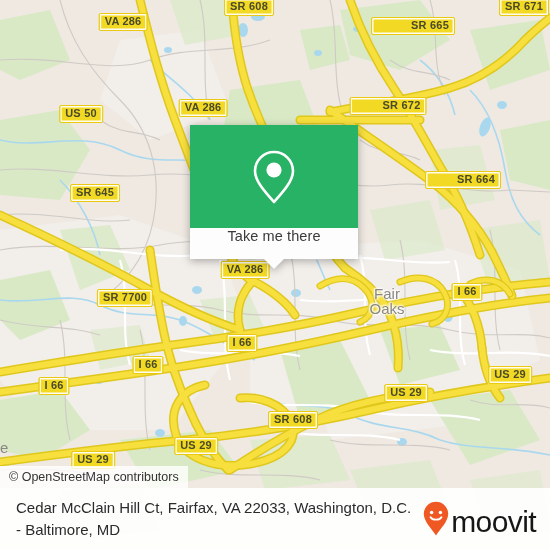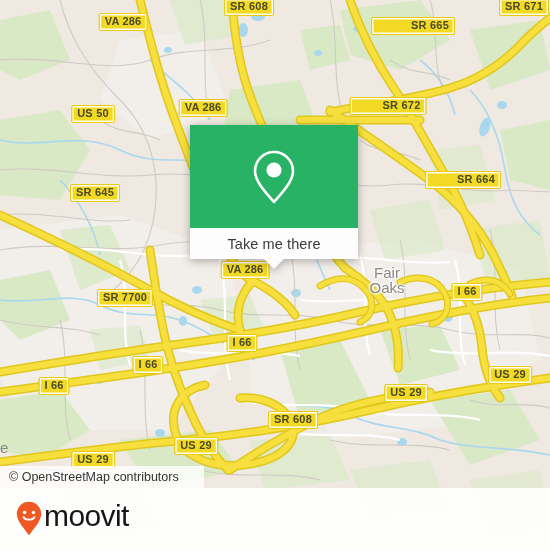--- a/index.html
+++ b/index.html
@@ -53,20 +53,21 @@
   .place-label {
     position: absolute;
     transform: translate(-50%, -50%);
     font-size: 15px;
     color: #8a8782;
     text-align: center;
     line-height: 15px;
     white-space: pre-line;
     font-family: "Liberation Sans", sans-serif;
     text-shadow: 0 0 2px #fff, 0 0 3px #fff, 1px 1px 2px #fff, -1px -1px 2px #fff;
+    margin-top: 21px;
   }
   .edge-label {
     position: absolute;
     font-size: 15px;
     color: #8a8782;
     font-family: "Liberation Sans", sans-serif;
   }
 
   
   .popup {
@@ -80,21 +81,20 @@
     height: 103px;
     background: #27b265;
     display: flex;
     align-items: center;
     justify-content: center;
   }
   .popup-bottom {
     height: 31px;
     background: #fdfdfd;
     display: flex;
-    align-items: center;
     justify-content: center;
     position: relative;
   }
   .popup-label {
     font-size: 14.5px;
     color: #3a3a3a;
     letter-spacing: 0.1px;
     font-family: "Liberation Sans", sans-serif;
   }
   .popup-tail {
@@ -107,21 +107,21 @@
     border-right: 11px solid transparent;
     border-top: 11px solid #fdfdfd;
   }
 
   
   .attribution {
     position: absolute;
     left: 0;
     top: 466px;
     height: 22px;
-    padding: 0 25px 0 9px;
+    padding: 0 9px 0 9px;
     display: flex;
     align-items: center;
     background: rgba(255,255,255,0.80);
     font-size: 12.5px;
     color: #333333;
     font-family: "Liberation Sans", sans-serif;
     white-space: nowrap;
   }
 
   
@@ -142,21 +142,21 @@
     flex: 1 1 auto;
     font-size: 15px;
     line-height: 22px;
     color: #2b2b2b;
     font-family: "Liberation Sans", sans-serif;
     padding-right: 4px;
   }
   .brand {
     flex: 0 0 auto;
     display: flex;
-    align-items: flex-start;
+    align-items: flex-end;
     gap: 2px;
     padding-right: 6px;
   }
   .brand-name {
     font-size: 30px;
     line-height: 30px;
     color: #161616;
     letter-spacing: -0.6px;
     font-family: "Liberation Sans", sans-serif;
   }
@@ -368,21 +368,21 @@
     <div class="place-label" style="left:387px; top:280px;">Fair
 Oaks</div>
     <div class="edge-label" style="left:0px; top:439px;">e</div>
 
     <div class="shield" style="left:249px; top:7px;">SR 608</div>
     <div class="shield" style="left:413px; top:26px;padding-left:39px;">SR 665</div>
     <div class="shield" style="left:524px; top:7px;">SR 671</div>
     <div class="shield" style="left:123px; top:22px;">VA 286</div>
     <div class="shield" style="left:203px; top:108px;">VA 286</div>
     <div class="shield" style="left:388px; top:106px;padding-left:32px;">SR 672</div>
-    <div class="shield" style="left:93px;  top:114px;">US 50</div>
+    <div class="shield" style="left:81px;  top:114px;">US 50</div>
     <div class="shield" style="left:463px; top:180px;padding-left:31px;">SR 664</div>
     <div class="shield" style="left:95px;  top:193px;">SR 645</div>
     <div class="shield" style="left:245px; top:270px;">VA 286</div>
     <div class="shield" style="left:467px; top:292px;">I 66</div>
     <div class="shield" style="left:125px; top:298px;">SR 7700</div>
     <div class="shield" style="left:242px; top:343px;">I 66</div>
     <div class="shield" style="left:148px; top:365px;">I 66</div>
     <div class="shield" style="left:54px;  top:386px;">I 66</div>
     <div class="shield" style="left:510px; top:375px;">US 29</div>
     <div class="shield" style="left:406px; top:393px;">US 29</div>
@@ -402,20 +402,21 @@
       <span class="popup-label">Take me there</span>
       <span class="popup-tail"></span>
     </div>
   </div>
 
   <div class="attribution">
     <span>© OpenStreetMap contributors</span>
   </div>
 
   <div class="bottombar">
+    <div class="addr">Cedar McClain Hill Ct, Fairfax, VA 22033, Washington, D.C. - Baltimore, MD</div>
     <div class="brand">
       <svg width="26" height="36" viewBox="0 0 26 36">
         <path d="M13 0.8 C6.3 0.8 0.8 6.3 0.8 13 C0.8 20.5 9 28 13 34.5 C17 28 25.2 20.5 25.2 13 C25.2 6.3 19.7 0.8 13 0.8 Z" fill="#ef5822"></path>
         <circle cx="8.6" cy="11.4" r="1.75" fill="#ffffff"></circle>
         <circle cx="17.4" cy="11.4" r="1.75" fill="#ffffff"></circle>
         <path d="M7.6 16.2 C9.4 19.4 16.6 19.4 18.4 16.2" fill="none" stroke="#ffffff" stroke-width="1.9" stroke-linecap="round"></path>
       </svg>
       <span class="brand-name">moovit</span>
     </div>
   </div>

